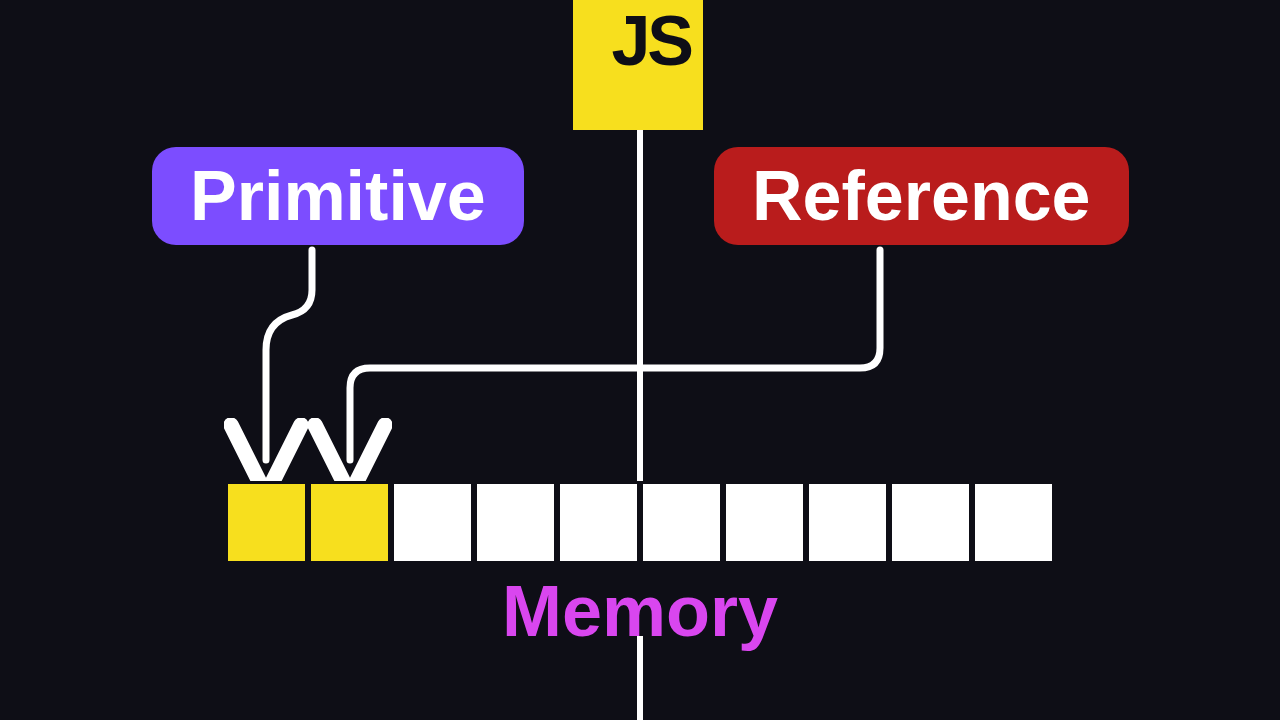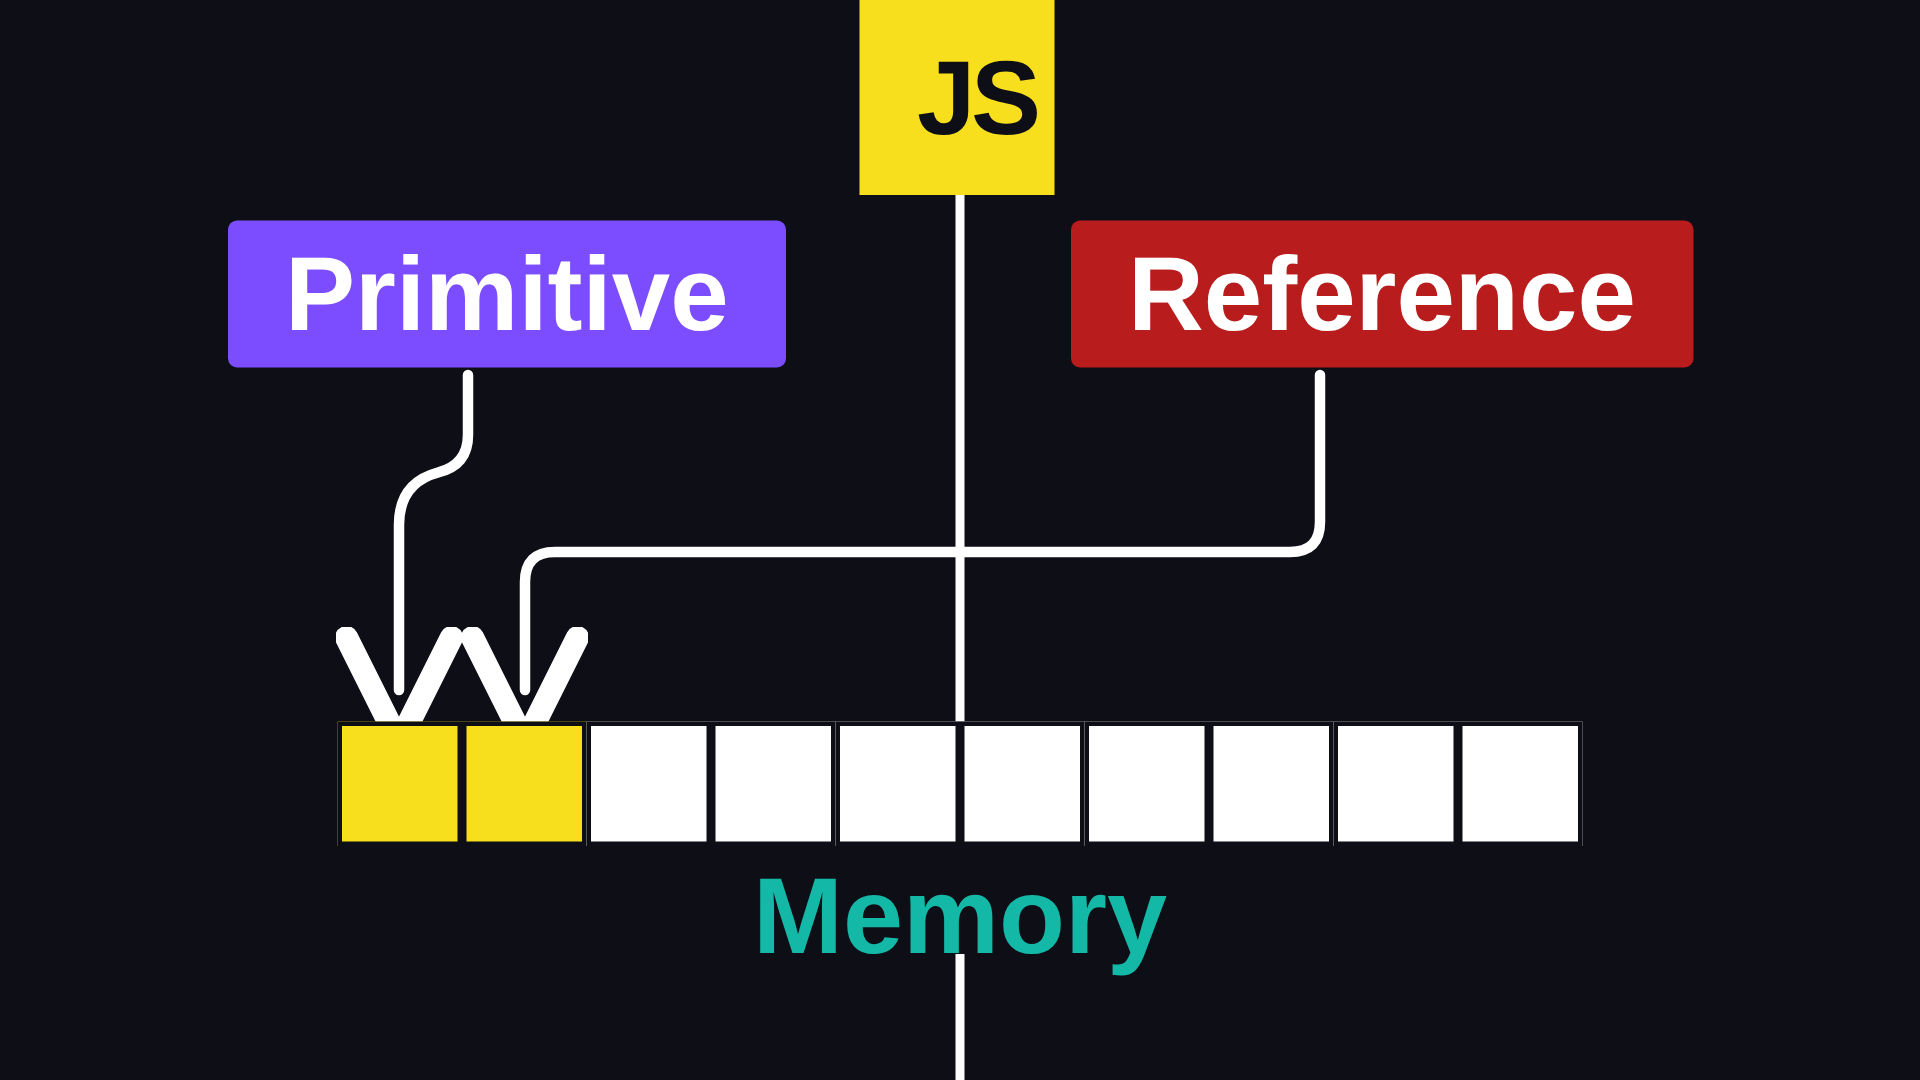--- a/index.html
+++ b/index.html
@@ -12,34 +12,34 @@
     overflow: hidden;
   }
   .js-badge {
     position: absolute;
     top: 0;
     left: 573px;
     width: 130px;
     height: 130px;
     background: #f7df1e;
     display: flex;
-    align-items: center;
+    align-items: flex-start;
     justify-content: flex-end;
     padding: 6px 12px;
   }
   .js-badge-text {
     font-weight: 800;
     font-size: 70px;
     color: #0e0e16;
     letter-spacing: -3px;
     line-height: 1;
   }
   .pill {
     position: absolute;
-    border-radius: 6px;
+    border-radius: 24px;
     padding: 14px 38px;
     color: #fff;
     font-weight: 700;
     font-size: 70px;
     line-height: 1;
   }
   .pill-primitive {
     background: #7c4dff;
     top: 147px;
     left: 152px;
@@ -69,21 +69,21 @@
     border: 3px solid #0e0e16;
   }
   .cell.filled { background: #f7df1e; }
   .cell.empty  { background: #fff; }
   .memory-label {
     position: absolute;
     top: 570px;
     left: 0;
     width: 1280px;
     text-align: center;
-    color: #14b8a6;
+    color: #d946ef;
     font-weight: 700;
     font-size: 72px;
   }
   svg.arrows {
     position: absolute;
     top: 0;
     left: 0;
     width: 1280px;
     height: 720px;
     pointer-events: none;

